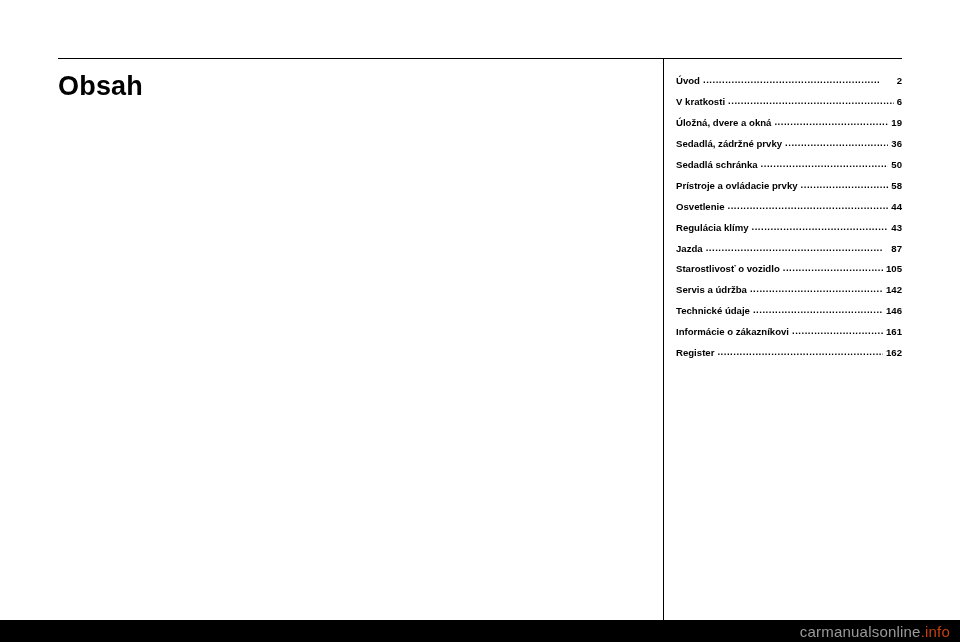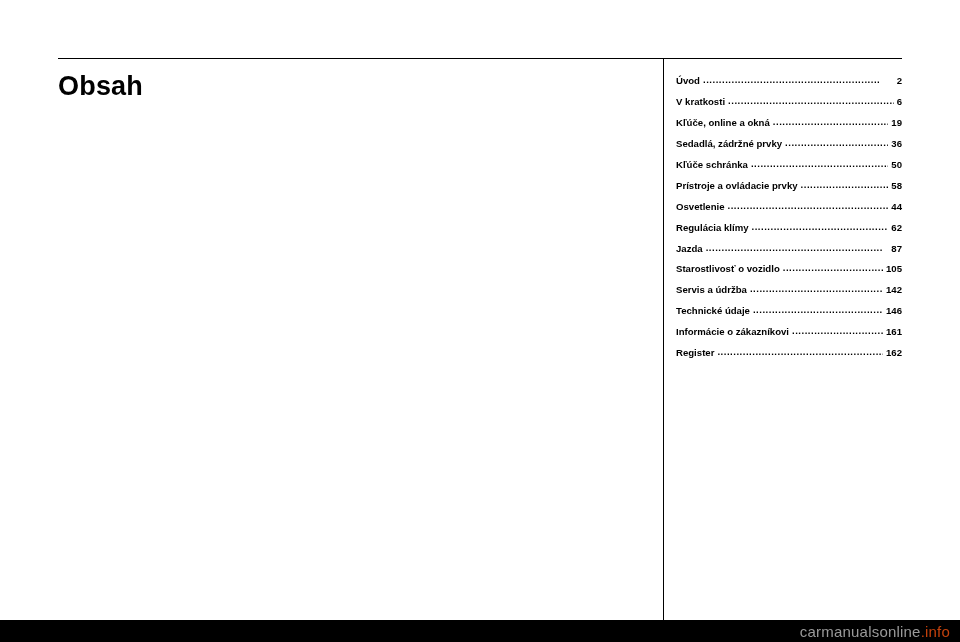--- a/index.html
+++ b/index.html
@@ -141,53 +141,53 @@
         <span class="toc-page">2</span>
       </div>
 
       <div class="toc-entry">
         <span class="toc-label">V kratkosti</span>
         <span class="toc-dots">........................................................</span>
         <span class="toc-page">6</span>
       </div>
 
       <div class="toc-entry">
-        <span class="toc-label">Kľúče, online a okná</span>
+        <span class="toc-label">Úložná, dvere a okná</span>
         <span class="toc-dots">........................................................</span>
         <span class="toc-page">19</span>
       </div>
 
       <div class="toc-entry">
         <span class="toc-label">Sedadlá, zádržné prvky</span>
         <span class="toc-dots">........................................................</span>
         <span class="toc-page">36</span>
       </div>
 
       <div class="toc-entry">
-        <span class="toc-label">Kľúče schránka</span>
+        <span class="toc-label">Sedadlá schránka</span>
         <span class="toc-dots">........................................................</span>
         <span class="toc-page">50</span>
       </div>
 
       <div class="toc-entry">
         <span class="toc-label">Prístroje a ovládacie prvky</span>
         <span class="toc-dots">........................................................</span>
         <span class="toc-page">58</span>
       </div>
 
       <div class="toc-entry">
         <span class="toc-label">Osvetlenie</span>
         <span class="toc-dots">........................................................</span>
         <span class="toc-page">44</span>
       </div>
 
       <div class="toc-entry">
         <span class="toc-label">Regulácia klímy</span>
         <span class="toc-dots">........................................................</span>
-        <span class="toc-page">62</span>
+        <span class="toc-page">43</span>
       </div>
 
       <div class="toc-entry">
         <span class="toc-label">Jazda</span>
         <span class="toc-dots">........................................................</span>
         <span class="toc-page">87</span>
       </div>
 
       <div class="toc-entry">
         <span class="toc-label">Starostlivosť o vozidlo</span>

